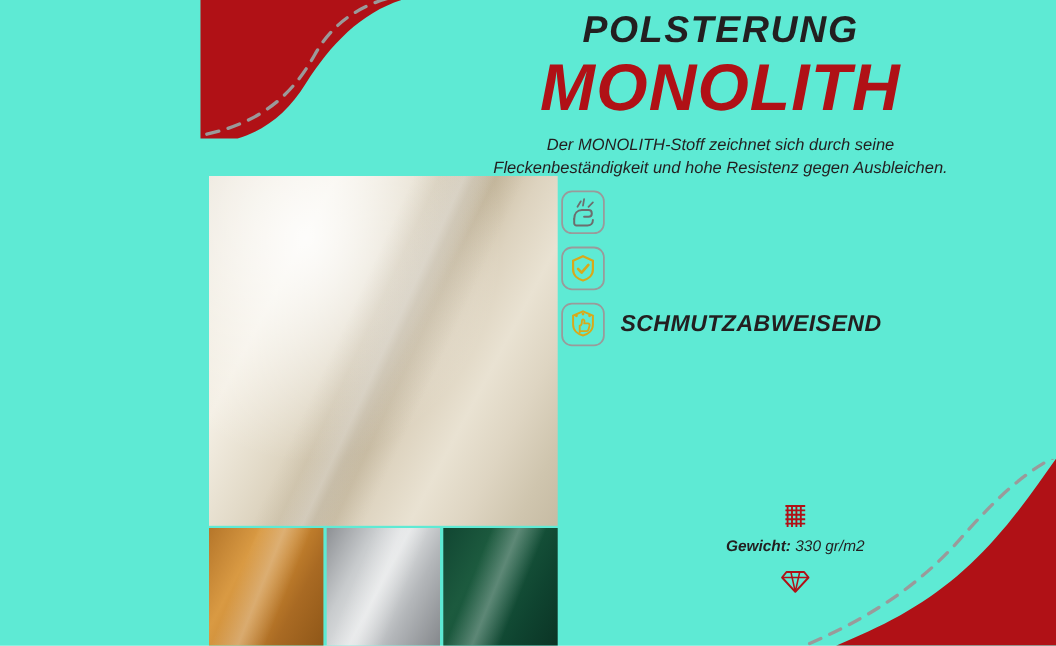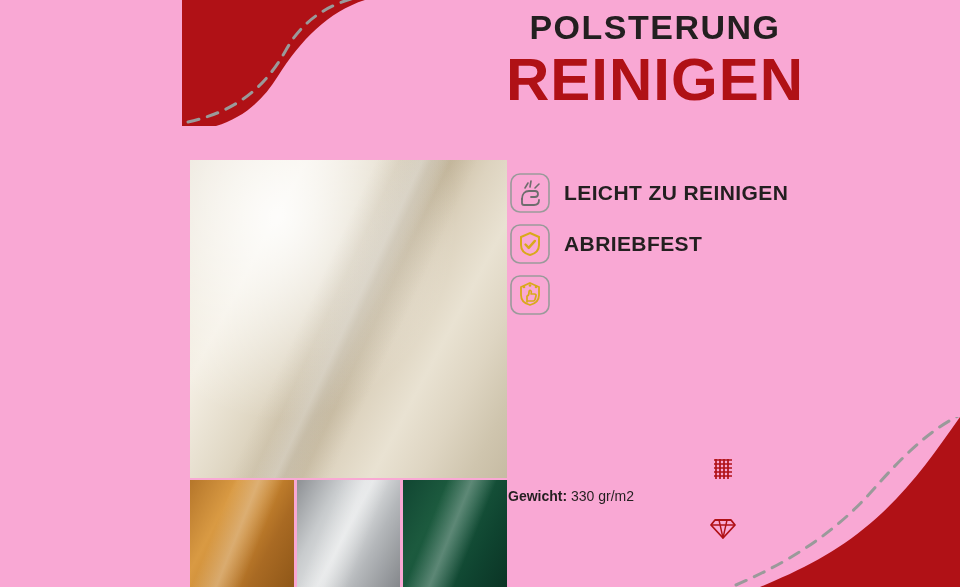--- a/index.html
+++ b/index.html
@@ -11,22 +11,23 @@
     width: 960px;
     height: 587px;
     overflow: hidden;
     font-family: "Liberation Sans", sans-serif;
     color: #231f20;
   }
   .poster {
     position: relative;
     width: 960px;
     height: 587px;
-    background: #f9a8d4;
-    overflow: hidden;
+    background: #5eead4;
+    overflow: hidden;
+    font-style: italic;
   }
 
   
   .corner-red-tl {
     position: absolute;
     left: 182px;
     top: -2px;
     width: 190px;
     height: 130px;
     overflow: hidden;
@@ -157,20 +158,21 @@
     color: #231f20;
     white-space: nowrap;
   }
 
   
   .specs {
     position: absolute;
     left: 508px;
     top: 452px;
     width: 430px;
+    text-align: center;
   }
   .spec {
     margin-bottom: 6px;
   }
   .spec .sicon {
     height: 34px;
     display: flex;
     align-items: center;
     justify-content: center;
   }
@@ -196,21 +198,25 @@
 
   <div class="corner-red-br">
     <svg width="230" height="170" viewBox="0 0 230 170" xmlns="http://www.w3.org/2000/svg">
       <path d="M230,170 L230,0 C206,34 184,66 152,96 C120,126 86,146 44,164 L30,170 Z" fill="#b01116"></path>
       <path d="M6,168 C66,142 108,112 142,74 C172,40 198,14 230,-2" fill="none" stroke="#9a9a9a" stroke-width="3" stroke-dasharray="11 9" stroke-linecap="round"></path>
     </svg>
   </div>
 
   <div class="head">
     <div class="kicker">POLSTERUNG</div>
-    <div class="brand">REINIGEN</div>
+    <div class="brand">MONOLITH</div>
+    <div class="desc">
+      <div>Der MONOLITH-Stoff zeichnet sich durch seine</div>
+      <div>Fleckenbeständigkeit und hohe Resistenz gegen Ausbleichen.</div>
+    </div>
   </div>
 
   <div class="photo-main">
     <div class="fold"></div>
   </div>
 
   <div class="swatches">
     <div class="swatch sw-ochre">
         <div class="sheen"></div>
       </div>
@@ -228,45 +234,44 @@
       <span class="ficon">
         <svg width="42" height="42" viewBox="0 0 42 42" xmlns="http://www.w3.org/2000/svg">
           <rect x="2" y="2" width="38" height="38" rx="9" fill="none" stroke="#9a9a9a" stroke-width="1.6"></rect>
           <path d="M13 27 c0-5 3-8 7-8 l6 0 c2 0 3 1 3 3 0 2-1 3-3 3 l-4 0" fill="none" stroke="#6d6d6d" stroke-width="1.8" stroke-linecap="round"></path>
           <path d="M13 27 l0 4 c0 1 1 2 2 2 l10 0 c3 0 5-2 5-5" fill="none" stroke="#6d6d6d" stroke-width="1.8" stroke-linecap="round"></path>
           <path d="M16 16 l3-5" stroke="#6d6d6d" stroke-width="1.6" stroke-linecap="round"></path>
           <path d="M21 15 l1-6" stroke="#6d6d6d" stroke-width="1.6" stroke-linecap="round"></path>
           <path d="M26 16 l4-4" stroke="#6d6d6d" stroke-width="1.6" stroke-linecap="round"></path>
         </svg>
       </span>
-      <span class="flabel">LEICHT ZU REINIGEN</span>
     </div>
 
     <div class="feature">
       <span class="ficon">
         <svg width="42" height="42" viewBox="0 0 42 42" xmlns="http://www.w3.org/2000/svg">
           <rect x="2" y="2" width="38" height="38" rx="9" fill="none" stroke="#9a9a9a" stroke-width="1.6"></rect>
           <path d="M21 10 l9 4 0 8 c0 6-5 9-9 10 -4-1-9-4-9-10 l0-8 Z" fill="none" stroke="#d9a91a" stroke-width="2"></path>
           <path d="M16.5 21.5 l3.2 3.4 6.2-7" fill="none" stroke="#d9a91a" stroke-width="2.4" stroke-linecap="round" stroke-linejoin="round"></path>
         </svg>
       </span>
-      <span class="flabel">ABRIEBFEST</span>
     </div>
 
     <div class="feature">
       <span class="ficon">
         <svg width="42" height="42" viewBox="0 0 42 42" xmlns="http://www.w3.org/2000/svg">
           <rect x="2" y="2" width="38" height="38" rx="9" fill="none" stroke="#9a9a9a" stroke-width="1.6"></rect>
           <path d="M21 9 l9 4 0 8 c0 6-5 9-9 10 -4-1-9-4-9-10 l0-8 Z" fill="none" stroke="#d9a91a" stroke-width="1.8"></path>
           <path d="M18 22 l0 6 m0-6 c2 0 2-2 2-4 0-1.4 1-2 1.8-1.4 0.8 0.6 0.6 2.2 0.3 3.4 l3.4 0 c1.1 0 1.8 1 1.5 2 l-1 3.6 c-0.2 0.8-0.9 1.4-1.8 1.4 l-6.2 0" fill="none" stroke="#d9a91a" stroke-width="1.7" stroke-linecap="round" stroke-linejoin="round"></path>
           <circle cx="15" cy="13" r="1.3" fill="#d9a91a"></circle>
           <circle cx="21" cy="11.5" r="1.3" fill="#d9a91a"></circle>
           <circle cx="27" cy="13" r="1.3" fill="#d9a91a"></circle>
         </svg>
       </span>
+      <span class="flabel">SCHMUTZABWEISEND</span>
     </div>
 
 
   </div>
 
   <div class="specs">
 
     <div class="spec">
       <div class="sicon">
         <svg width="30" height="30" viewBox="0 0 30 30" xmlns="http://www.w3.org/2000/svg">

